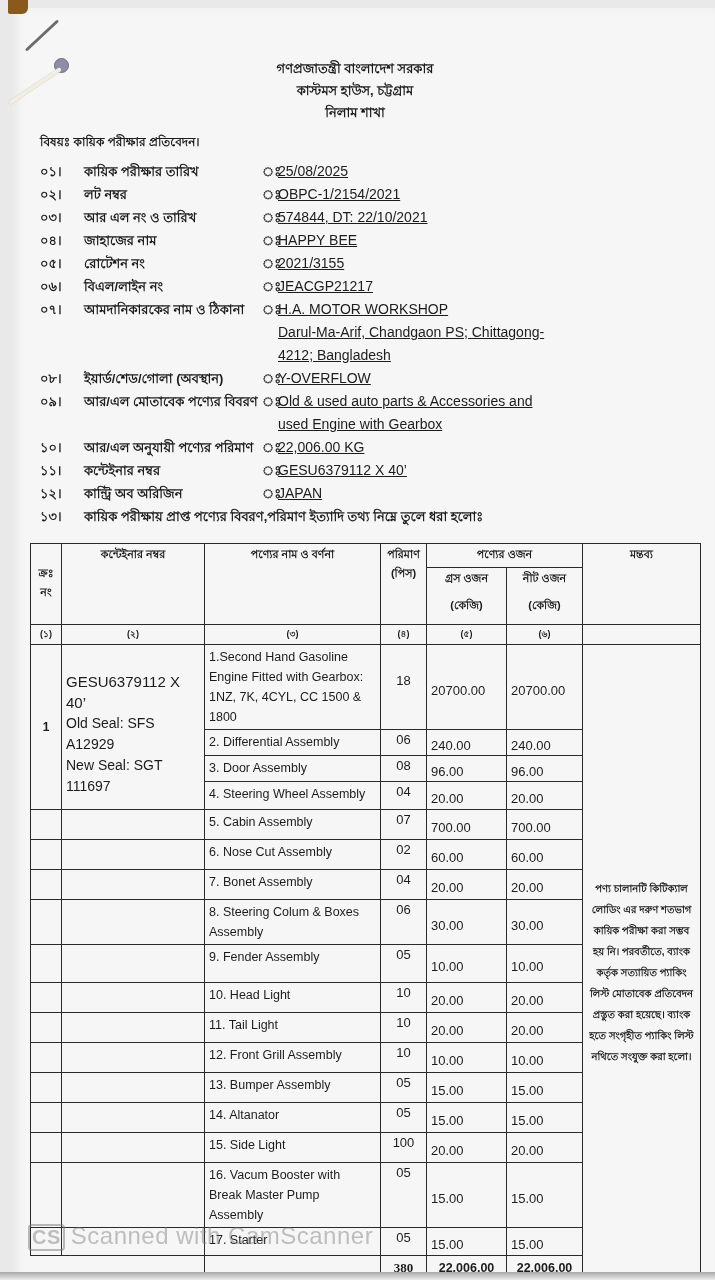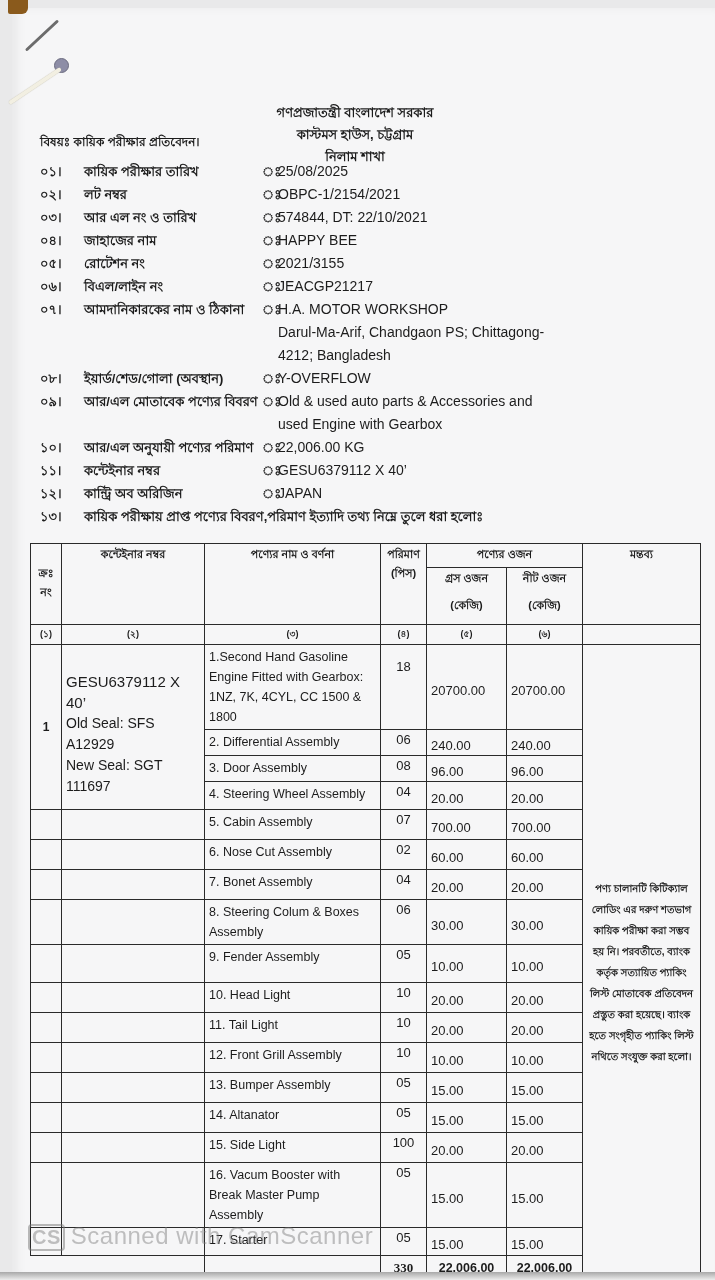--- a/index.html
+++ b/index.html
@@ -24,27 +24,27 @@
   }
   .punch-hole {
     position:absolute; left:54px; top:58px; width:13px; height:13px;
     border-radius:50%; background:#8d8da6; border:1px solid #6c6c80;
   }
   .string {
     position:absolute; left:4px; top:84px; width:62px; height:4px;
     background:#f2efe2; transform:rotate(-34deg); border-radius:2px;
     box-shadow:0 0 1px #bdb9a8;
   }
-  .header-block { position:absolute; left:230px; top:58px; width:250px; text-align:center;margin-top:44px; }
+  .header-block { position:absolute; left:230px; top:58px; width:250px; text-align:center; }
   .header-block div { font-weight:bold; font-size:13px; line-height:22px; }
 
   .subject { position:absolute; left:40px; top:133px; font-weight:bold; font-size:12px; }
 
   .info-list { position:absolute; left:40px; top:160px; width:560px; }
-  .info-row { position:relative; font-size:13px; line-height:23px; min-height:23px; }
+  .info-row { position:relative; font-size:13px; line-height:23px; min-height:23px;text-decoration:underline; }
   .info-row .num { position:absolute; left:0; width:40px; font-weight:bold; }
   .info-row .lbl { position:absolute; left:44px; width:200px; font-weight:bold; white-space:nowrap; }
   .info-row .colon { position:absolute; left:222px; font-weight:bold; }
   .info-row .val { margin-left:238px; font-size:14px; width:290px; }
   .info-row.wide .lbl { width:520px; }
 
   table.items {
     position:absolute; left:30px; top:543px; width:670px;
     border-collapse:collapse; table-layout:fixed;
     font-size:12px;
@@ -225,21 +225,21 @@
   </tr>
 
   <tr style="height:78px">
     <td rowspan="4" class="center mid" style="font-weight:bold">1</td>
     <td rowspan="4" class="container-cell" style="padding-top:26px">
       <div class="c1">GESU6379112 X 40’</div>
       <div>Old Seal: SFS A12929</div>
       <div>New Seal: SGT 111697</div>
     </td>
     <td class="desc">1.Second Hand Gasoline Engine Fitted with Gearbox: 1NZ, 7K, 4CYL, CC 1500 &amp; 1800</td>
-    <td class="q" style="padding-top:14px">18</td>
+    <td class="q" style="padding-top:28px">18</td>
     <td class="w">20700.00</td>
     <td class="w">20700.00</td>
     <td rowspan="18" class="remarks">পণ্য চালানটি কিটিক্যাল লোডিং এর দরুণ শতভাগ কায়িক পরীক্ষা করা সম্ভব হয় নি। পরবর্তীতে, ব্যাংক কর্তৃক সত্যায়িত প্যাকিং লিস্ট মোতাবেক প্রতিবেদন প্রস্তুত করা হয়েছে। ব্যাংক হতে সংগৃহীত প্যাকিং লিস্ট নথিতে সংযুক্ত করা হলো।</td>
   </tr>
   <tr style="height:24px">
     <td class="desc">2. Differential Assembly</td>
     <td class="q">06</td>
     <td class="w">240.00</td>
     <td class="w">240.00</td>
   </tr>
@@ -357,21 +357,21 @@
         <td></td>
     <td class="desc">17. Starter</td>
     <td class="q">05</td>
     <td class="w">15.00</td>
     <td class="w">15.00</td>
   </tr>
   <tr style="height:42px">
     <td colspan="2" class="total-label" style="border-left-color:transparent">Total Gross &amp; Net Weight</td>
     <td></td>
     <td class="total-val">
-      <div>330</div>
+      <div>380</div>
       <div>PCS</div>
     </td>
     <td class="total-val2">
       <div>22,006.00</div>
       <div>KG</div>
     </td>
     <td class="total-val2">
       <div>22,006.00</div>
       <div>KG</div>
     </td>

